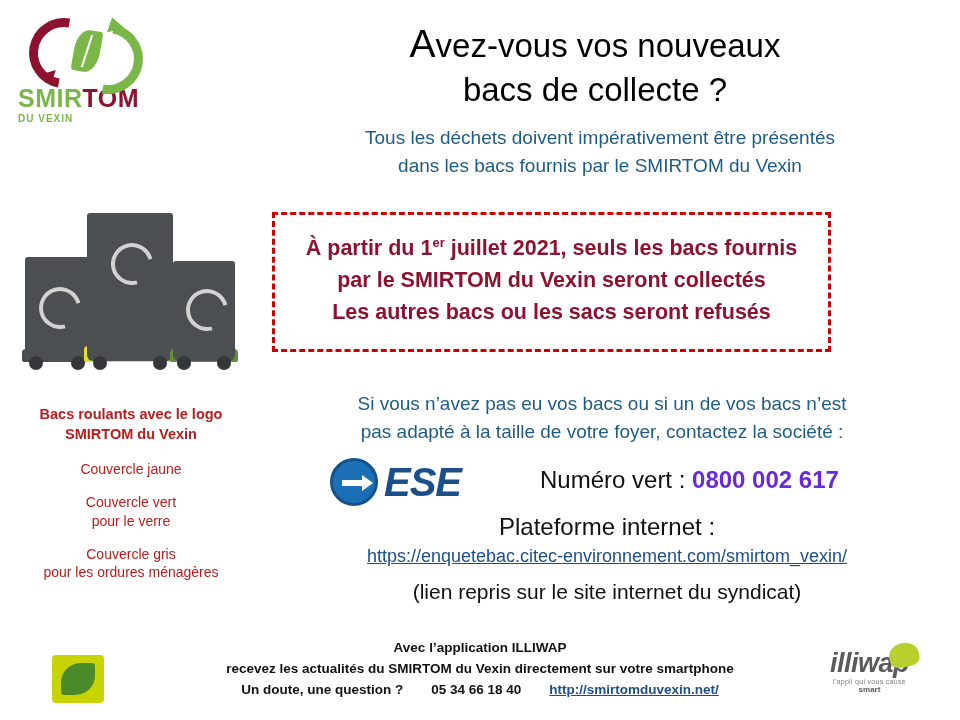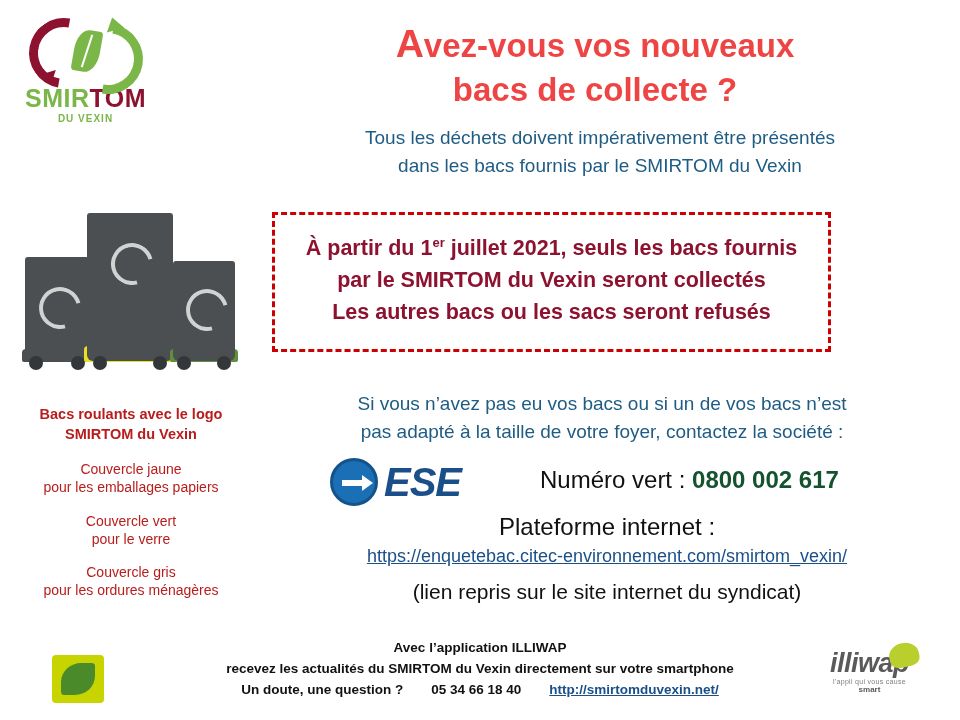--- a/index.html
+++ b/index.html
@@ -92,21 +92,21 @@
     content: "";
     position: absolute;
     left: 12px;
     top: 4px;
     width: 2px;
     height: 34px;
     background: #ffffff;
     transform: rotate(8deg);
   }
   .logo-wordmark {
-    text-align: center;
+    text-align: left;
     margin-top: -4px;
   }
   .logo-word-main {
     font-size: 25px;
     font-weight: bold;
     letter-spacing: 0.5px;
     line-height: 1;
   }
   .logo-word-main .smir { color: #7ab648; }
   .logo-word-main .tom { color: #8d1230; }
@@ -199,23 +199,23 @@
     margin-bottom: 15px;
   }
 
   
   .headline {
     position: absolute;
     left: 250px;
     top: 20px;
     width: 690px;
     text-align: center;
-    color: #ef4444;
+    color: #000000;
     font-size: 33px;
-    font-weight: bold;
+    font-weight: normal;
     line-height: 1.25;
   }
   .headline .cap { font-size: 39px; }
 
   
   .intro {
     position: absolute;
     left: 250px;
     top: 124px;
     width: 700px;
@@ -307,21 +307,21 @@
   
   .greennum {
     position: absolute;
     left: 540px;
     top: 466px;
     font-size: 24px;
     color: #111111;
     white-space: nowrap;
   }
   .greennum .num {
-    color: #14532d;
+    color: #6d28d9;
     font-weight: bold;
   }
 
   
   .platform {
     position: absolute;
     left: 262px;
     top: 512px;
     width: 690px;
     text-align: center;
@@ -470,21 +470,20 @@
     </div>
   </div>
 
   <div class="left-caption">
     <div class="title">
       <div>Bacs roulants avec le logo</div>
       <div>SMIRTOM du Vexin</div>
     </div>
     <div class="block">
       <div>Couvercle jaune</div>
-      <div>pour les emballages papiers</div>
     </div>
     <div class="block">
       <div>Couvercle vert</div>
       <div>pour le verre</div>
     </div>
     <div class="block">
       <div>Couvercle gris</div>
       <div>pour les ordures ménagères</div>
     </div>
   </div>

